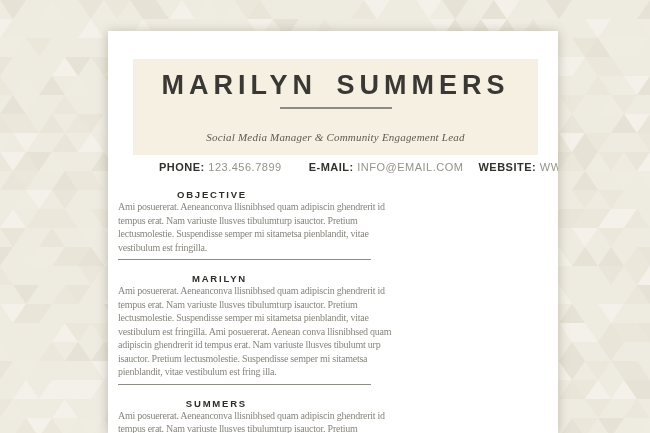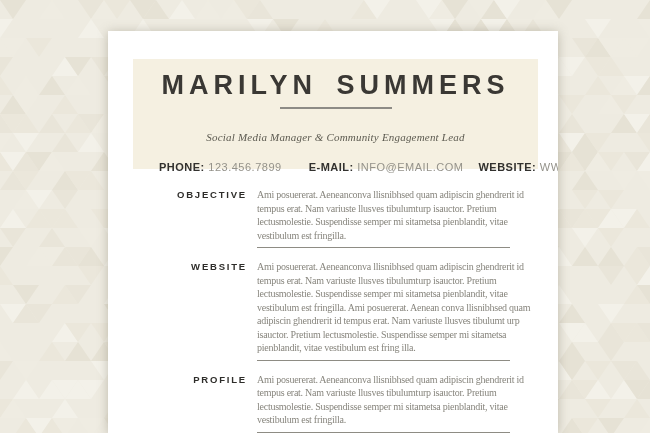--- a/index.html
+++ b/index.html
@@ -8,21 +8,21 @@
     background:#eeebe1;
     font-family:"Liberation Sans",sans-serif;
   }
   #bg-pattern{position:absolute;left:0;top:0;width:650px;height:433px;display:block;}
   .page{
     position:absolute;left:108px;top:31px;width:450px;height:402px;
     background:#ffffff;overflow:hidden;
     box-shadow:0 1px 10px rgba(110,104,84,0.38);
   }
   .header-block{
-    position:absolute;left:25px;top:28px;width:405px;height:110px;
+    position:absolute;left:25px;top:28px;width:405px;height:96px;
     background:#f5f0e1;text-align:center;
   }
   .name-title{
     margin-top:11px;
     font-size:27px;font-weight:700;color:#3a3834;
     letter-spacing:5px;word-spacing:7px;line-height:30px;
     white-space:nowrap;
   }
   .title-underline{
     width:112px;height:2px;background:#8d8b85;
@@ -36,21 +36,21 @@
   .contact-bar{
     position:absolute;left:51px;top:130px;
     font-size:11px;letter-spacing:0.5px;white-space:nowrap;
     color:#94928a;
   }
   .contact-bar b{color:#32312e;font-weight:700;}
   .contact-group{display:inline-block;}
   .gap-l{margin-left:27px;}
   .gap-s{margin-left:15px;}
   .content{position:absolute;left:0;top:157px;width:450px;}
-  .section{display:flex;margin-top:12px;}
+  .section{display:flex;margin-top:12px;flex-direction:column;}
   .section:first-child{margin-top:0;}
   .section-label{
     width:139px;text-align:right;flex:none;
     font-size:9.5px;font-weight:700;letter-spacing:1.8px;
     color:#2e2d2a;padding-top:1px;
   }
   .section-body-col{width:253px;margin-left:10px;flex:none;}
   .section-body{
     font-family:"Liberation Serif",serif;
     font-size:10px;line-height:13.5px;letter-spacing:-0.25px;
@@ -688,35 +688,35 @@
       <div class="section-body-col">
         <div class="section-body">Ami posuererat. Aeneanconva llisnibhsed quam adipiscin ghendrerit id
 tempus erat. Nam variuste llusves tibulumturp isauctor. Pretium
 lectusmolestie. Suspendisse semper mi sitametsa pienblandit, vitae
 vestibulum est fringilla.</div>
         <div class="section-divider"></div>
       </div>
     </div>
 
     <div class="section">
-      <div class="section-label">WEBSITE</div>
+      <div class="section-label">MARILYN</div>
       <div class="section-body-col">
         <div class="section-body">Ami posuererat. Aeneanconva llisnibhsed quam adipiscin ghendrerit id
 tempus erat. Nam variuste llusves tibulumturp isauctor. Pretium
 lectusmolestie. Suspendisse semper mi sitametsa pienblandit, vitae
 vestibulum est fringilla. Ami posuererat. Aenean conva llisnibhsed quam
 adipiscin ghendrerit id tempus erat. Nam variuste llusves tibulumt urp
 isauctor. Pretium lectusmolestie. Suspendisse semper mi sitametsa
 pienblandit, vitae vestibulum est fring illa.</div>
         <div class="section-divider"></div>
       </div>
     </div>
 
     <div class="section">
-      <div class="section-label">PROFILE</div>
+      <div class="section-label">SUMMERS</div>
       <div class="section-body-col">
         <div class="section-body">Ami posuererat. Aeneanconva llisnibhsed quam adipiscin ghendrerit id
 tempus erat. Nam variuste llusves tibulumturp isauctor. Pretium
 lectusmolestie. Suspendisse semper mi sitametsa pienblandit, vitae
 vestibulum est fringilla.</div>
         <div class="section-divider"></div>
       </div>
     </div>
 
   </div>

